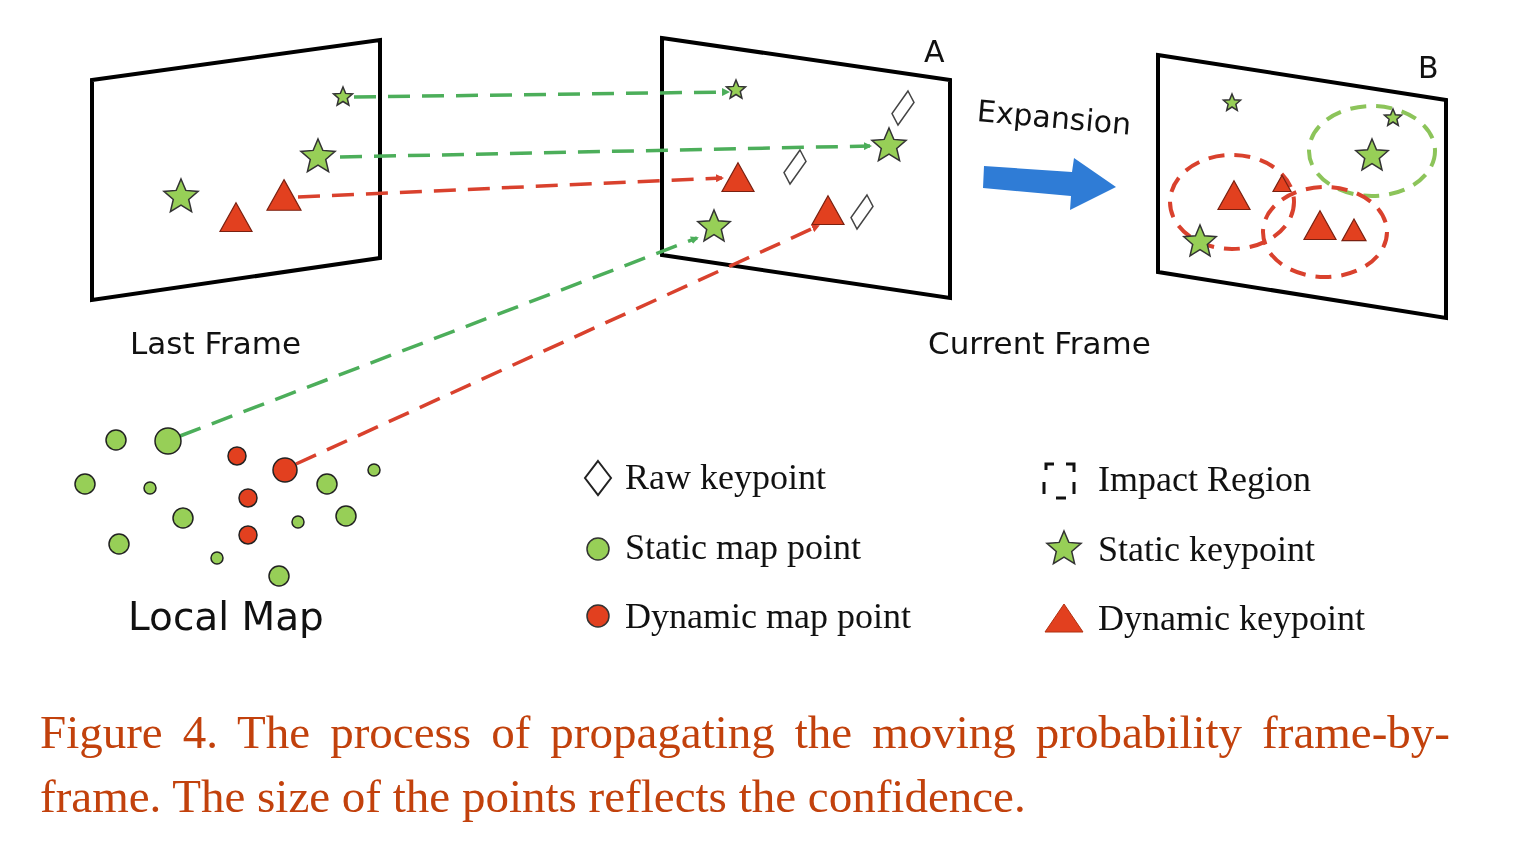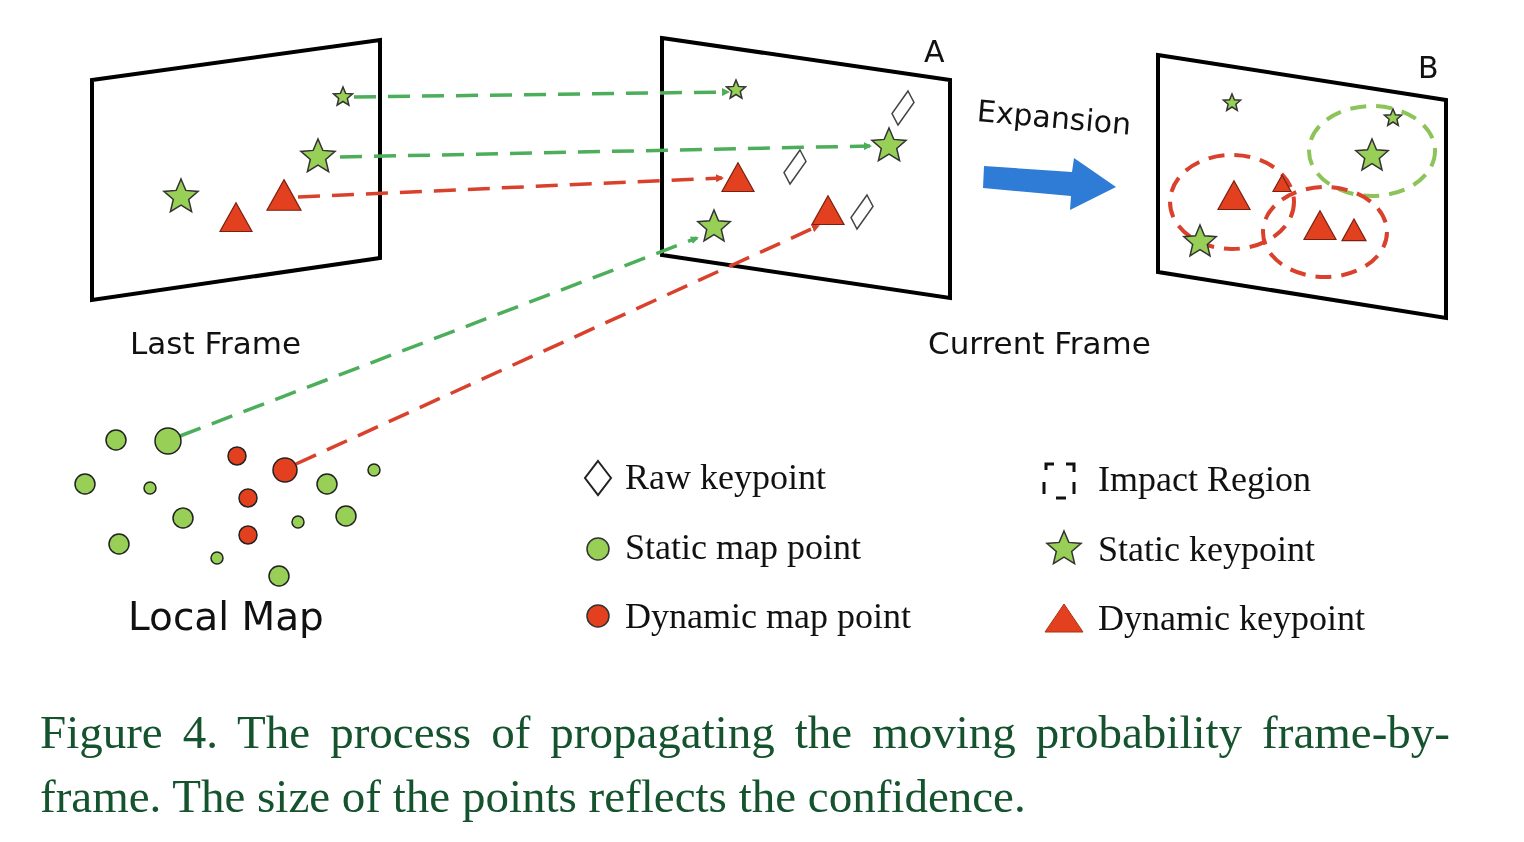--- a/index.html
+++ b/index.html
@@ -3,21 +3,21 @@
   <meta charset="utf-8">
   <style>
     html, body { margin: 0; padding: 0; background: #ffffff; }
     body { width: 1524px; height: 842px; position: relative; overflow: hidden; }
     #figure { position: absolute; left: 0; top: 0; width: 1524px; height: 842px; }
     .lbl-sans { font-family: "DejaVu Sans", "Liberation Sans", sans-serif; fill: #111; }
     .lbl-serif { font-family: "Liberation Serif", "DejaVu Serif", serif; fill: #111; }
     .caption {
       position: absolute; left: 40px; top: 700px; width: 1410px;
       font-family: "Liberation Serif", "DejaVu Serif", serif;
-      font-size: 47px; line-height: 64px; color: #14532d;
+      font-size: 47px; line-height: 64px; color: #c2410c;
       text-align: justify; text-align-last: left;
     }
   </style>
 </head>
 <body>
 
 <svg id="figure" viewBox="0 0 1524 842" xmlns="http://www.w3.org/2000/svg">
   <defs>
     <marker id="arrG" markerWidth="8" markerHeight="8" refX="6" refY="4" orient="auto" markerUnits="userSpaceOnUse">
       <path d="M0,0 L8,4 L0,8 z" fill="#4cae5a"></path>

